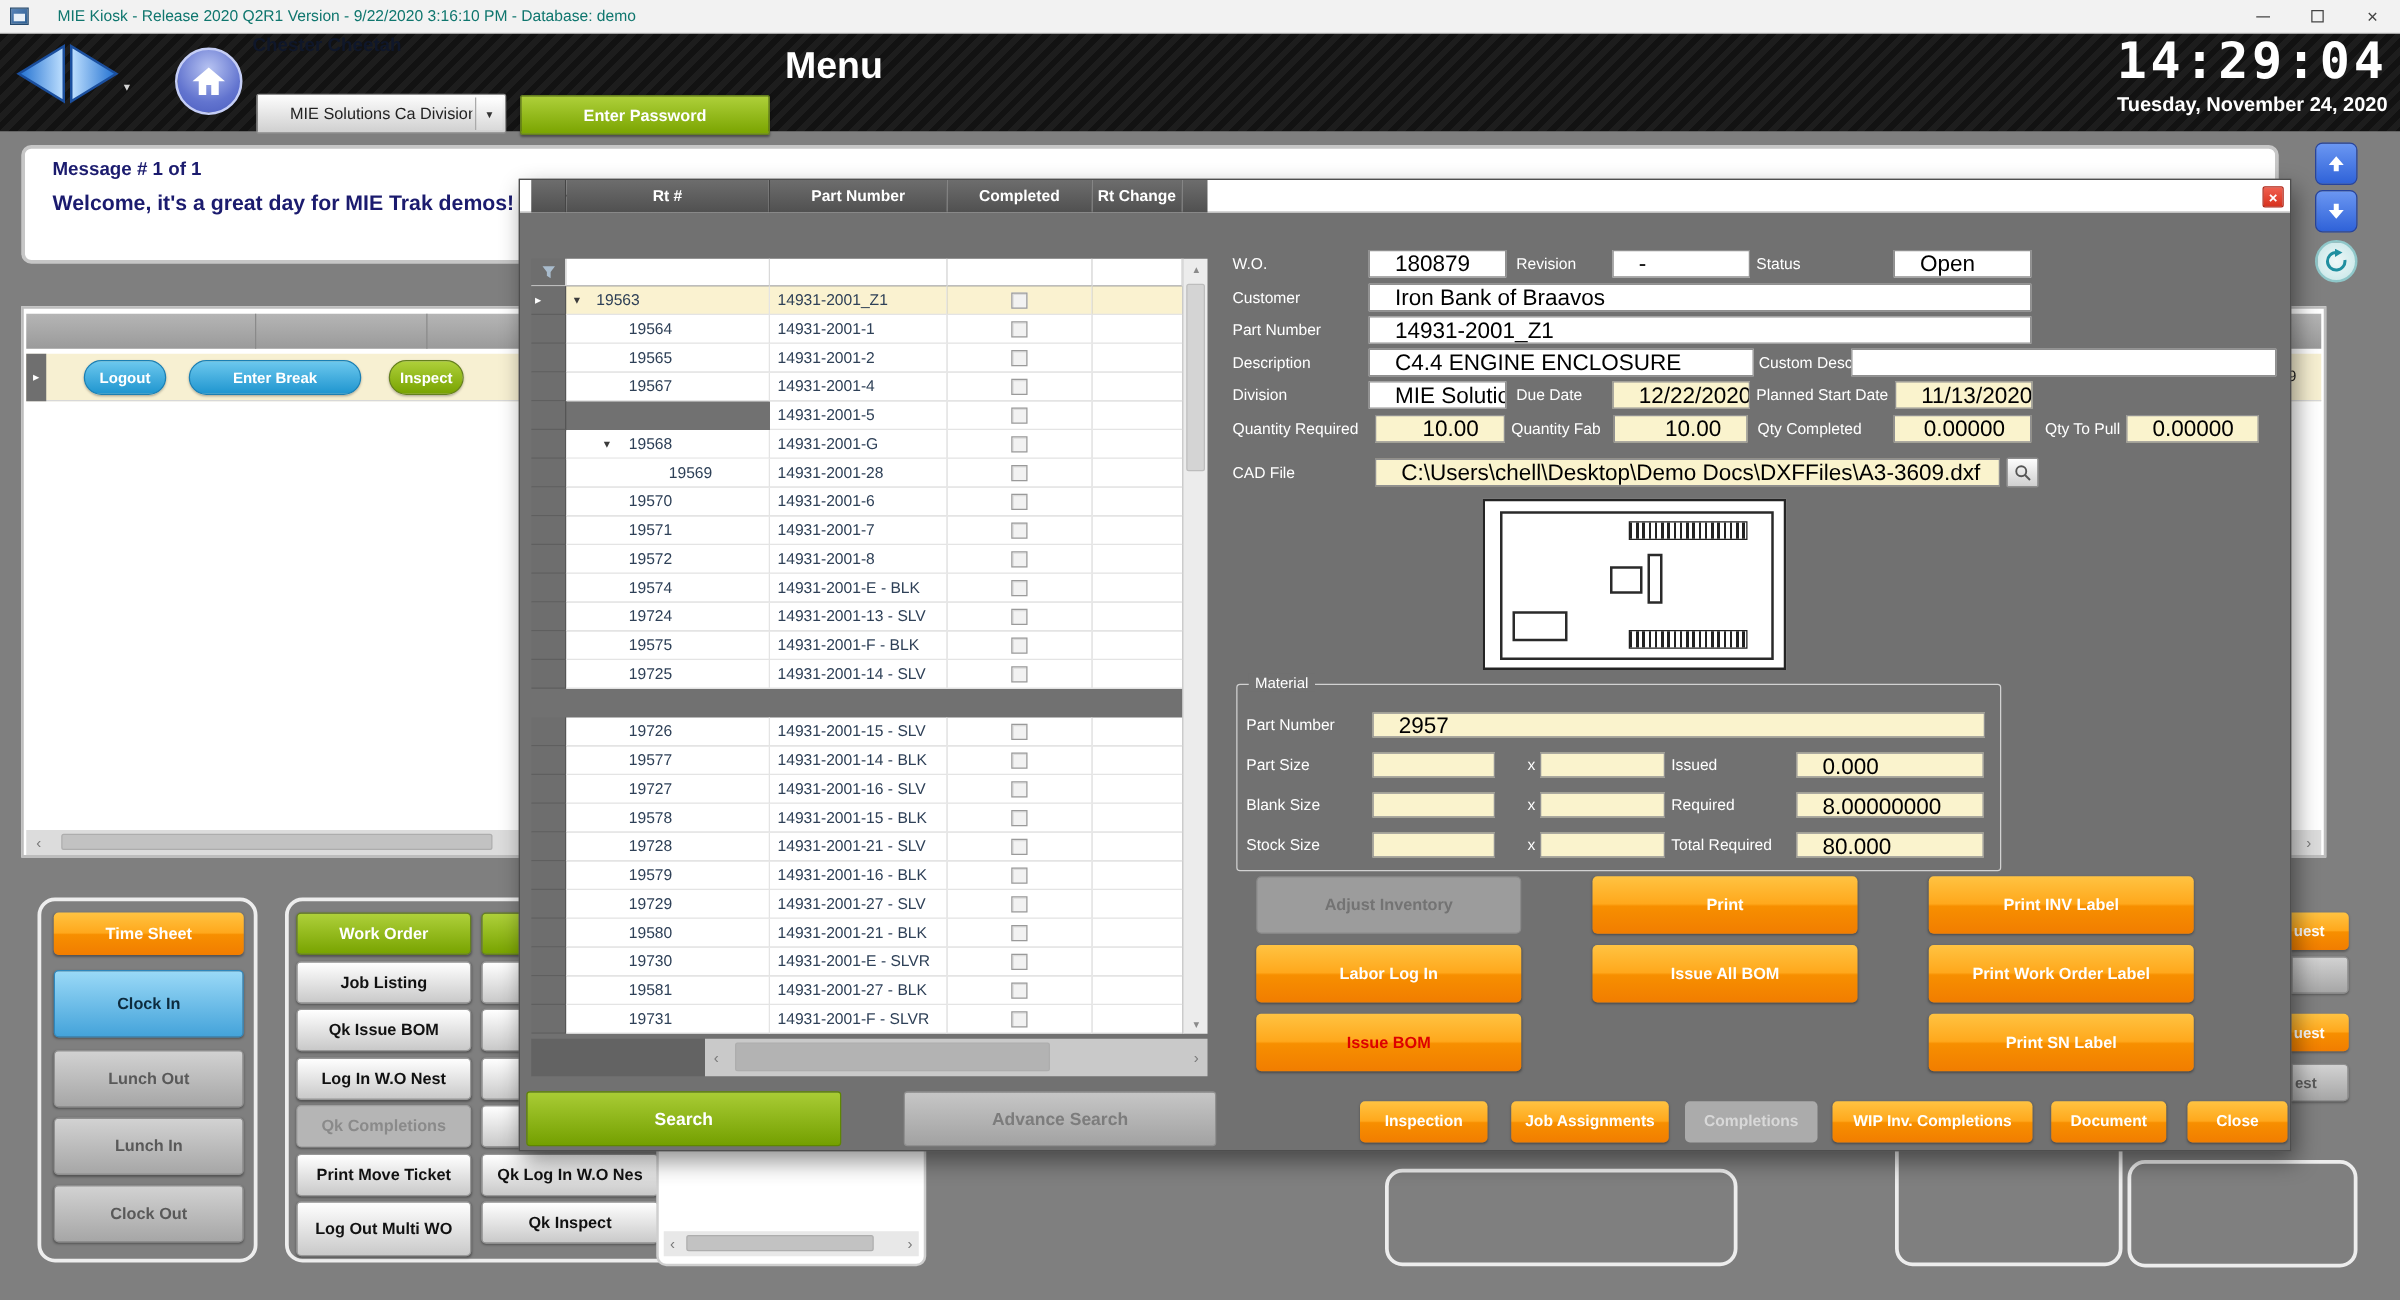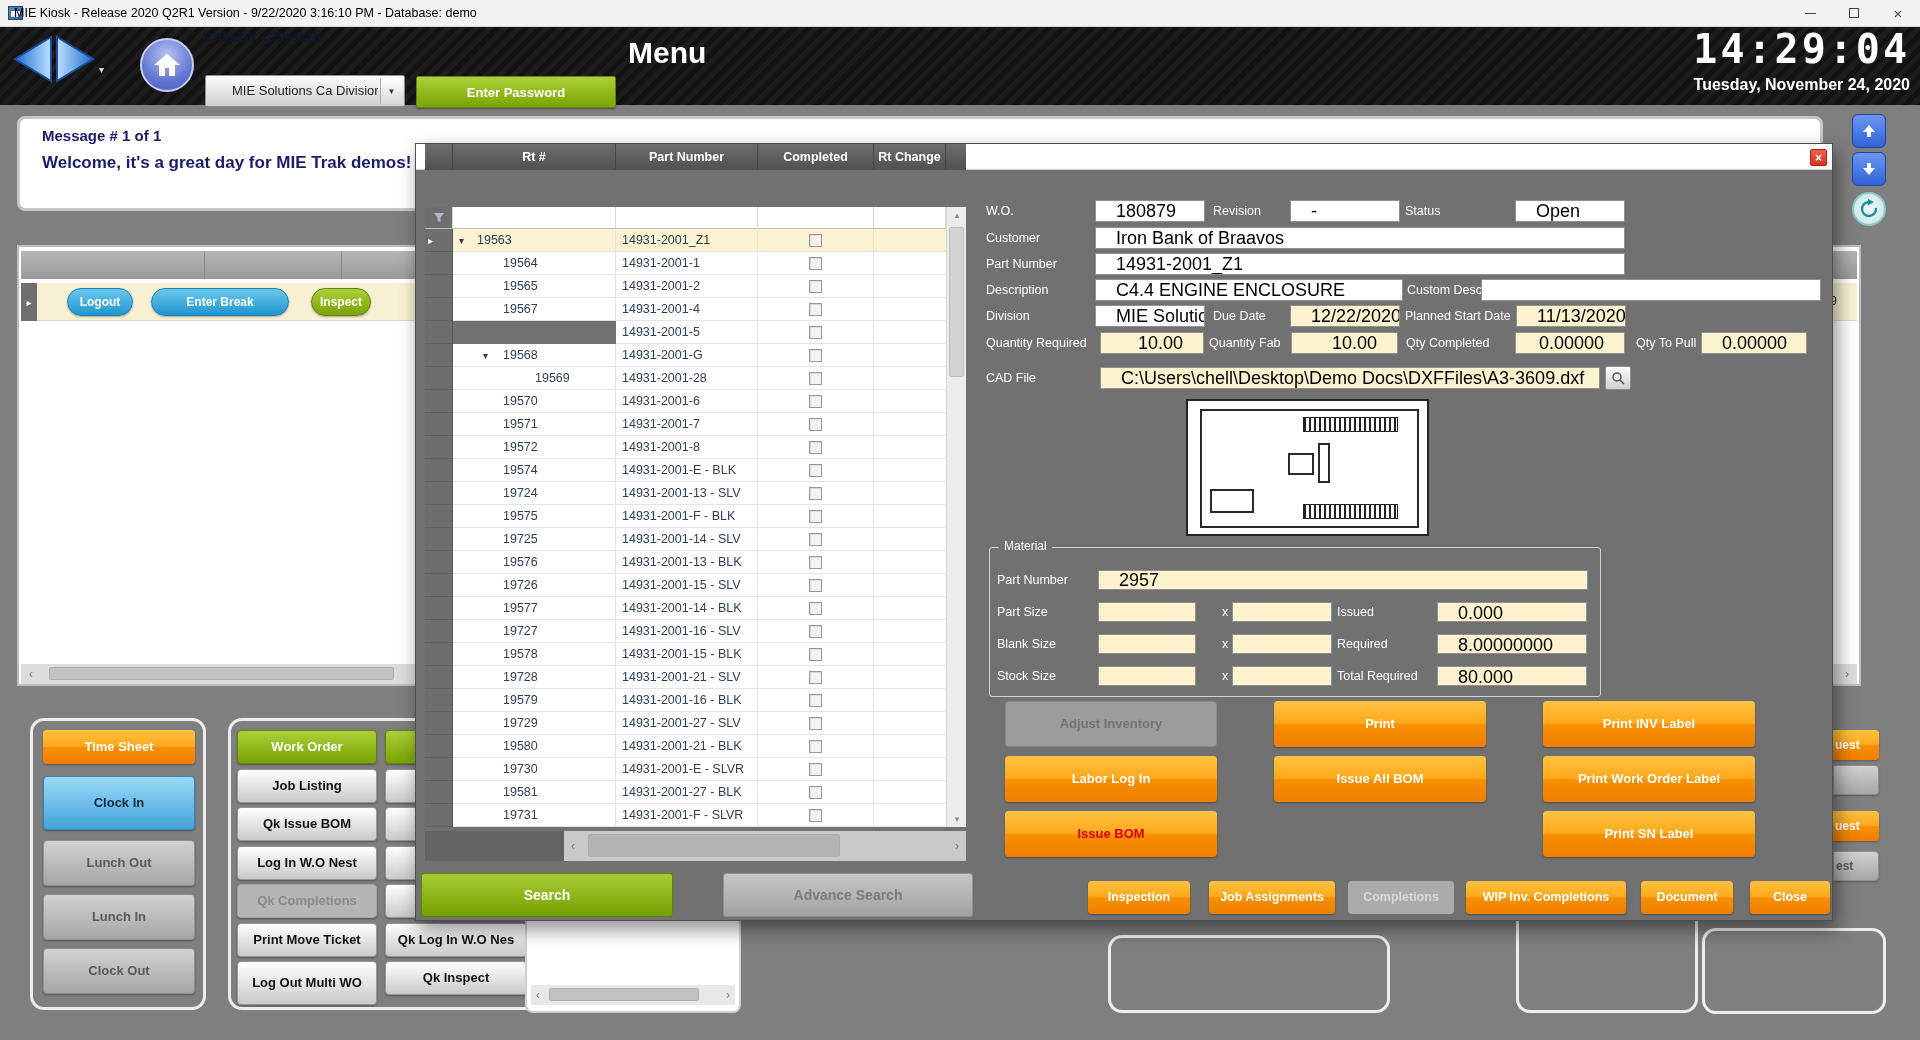--- a/index.html
+++ b/index.html
@@ -5,21 +5,21 @@
   *{box-sizing:border-box;margin:0;padding:0}
   html,body{background:#555}
   #screen{position:relative;width:1920px;height:1040px;background:#7f7f7f;
     font-family:"Liberation Sans",sans-serif;overflow:hidden}
   .abs{position:absolute}
 
   
   .titlebar{left:0;top:0;width:1920px;height:27px;background:#f2f2f2;border-bottom:1px solid #d8d8d8}
   .appicon{left:8px;top:6px;width:15px;height:14px;background:linear-gradient(135deg,#5a84b8,#2c5f93);border:1px solid #24496e}
   .appicon:after{content:"";position:absolute;left:2px;top:4px;right:2px;bottom:2px;background:#e8f0f8}
-  .apptitle{left:14px;top:6px;font-size:12.5px;color:#000000;white-space:nowrap}
+  .apptitle{left:46px;top:6px;font-size:12.5px;color:#0f766e;white-space:nowrap}
   .wctl{top:0;width:44px;height:26px;display:flex;align-items:center;justify-content:center;color:#444}
   .min-bar{width:11px;height:1px;background:#444}
   .max-box{width:10px;height:10px;border:1px solid #444}
   .close-x{font-size:15px;line-height:1}
 
   
   .appheader{left:0;top:27px;width:1920px;height:78px;
     background:repeating-linear-gradient(135deg,#121212 0 5px,#1d1d1d 5px 10px)}
   .username{left:202px;top:28px;color:#0f172a;font-weight:bold;font-size:15px}
   .dropdown{left:205px;top:75px;width:200px;height:32px;background:linear-gradient(#fdfdfd,#cfcfcf);
@@ -428,29 +428,20 @@
         </div>
         <div class="trow" style="top: 299px;">
           <div class="tcell c-ind"></div>
           <div class="tcell c-rt" style="padding-left: 50px;">19725</div>
           <div class="tcell c-part">14931-2001-14 - SLV</div>
           <div class="tcell c-comp">
             <div class="chk"></div>
           </div>
           <div class="tcell c-rtch"></div>
         </div>
-        <div class="trow" style="top: 322px;">
-          <div class="tcell c-ind"></div>
-          <div class="tcell c-rt" style="padding-left: 50px;">19576</div>
-          <div class="tcell c-part">14931-2001-13 - BLK</div>
-          <div class="tcell c-comp">
-            <div class="chk"></div>
-          </div>
-          <div class="tcell c-rtch"></div>
-        </div>
         <div class="trow" style="top: 345px;">
           <div class="tcell c-ind"></div>
           <div class="tcell c-rt" style="padding-left: 50px;">19726</div>
           <div class="tcell c-part">14931-2001-15 - SLV</div>
           <div class="tcell c-comp">
             <div class="chk"></div>
           </div>
           <div class="tcell c-rtch"></div>
         </div>
         <div class="trow" style="top: 368px;">

